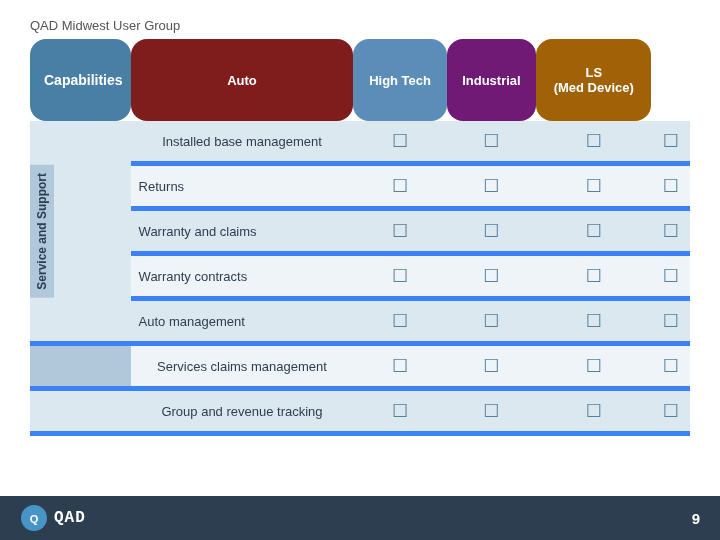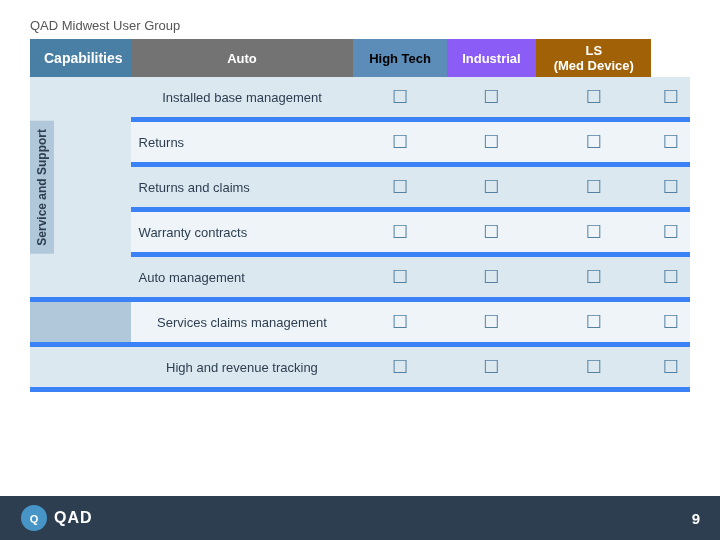--- a/index.html
+++ b/index.html
@@ -33,45 +33,46 @@
     }
 
     table {
       width: 100%;
       border-collapse: collapse;
       font-size: 13px;
     }
 
     
     thead tr th {
-      padding: 4px 8px;
+      padding: 26px 8px;
       text-align: center;
       font-weight: bold;
       font-size: 13px;
       color: #2d3e50;
+      border-radius: 16px;
     }
 
     thead tr th:first-child {
       text-align: left;
       background: #4a7fa5;
       color: #fff;
       padding-left: 14px;
       font-size: 14px;
     }
 
     thead tr th.col-auto {
-      background: #737373;
+      background: #7f1d1d;
       color: #fff;
     }
     thead tr th.col-hightech {
       background: #5b8db8;
-      color: #000000;
+      color: #ffffff;
     }
     thead tr th.col-industrial {
-      background: #8b5cf6;
+      background: #701a75;
       color: #fff;
     }
     thead tr th.col-ls {
       background: #a16207;
       color: #fff;
     }
 
     
     tbody tr td {
       padding: 9px 8px;
@@ -135,20 +136,21 @@
     .footer-logo-icon {
       width: 28px;
       height: 28px;
     }
 
     .footer-logo-text {
       font-size: 16px;
       font-weight: bold;
       color: #fff;
       letter-spacing: 1px;
+      font-family: Liberation Mono, monospace;
     }
 
     .footer-page-num {
       color: #fff;
       font-size: 15px;
       font-weight: bold;
     }
 
     .checkbox-sym::before {
       content: "☐";
@@ -187,21 +189,21 @@
 
       <tr>
         <td>Returns</td>
         <td class="checkbox-cell"><span class="checkbox-sym"></span></td>
         <td class="checkbox-cell"><span class="checkbox-sym"></span></td>
         <td class="checkbox-cell"><span class="checkbox-sym"></span></td>
         <td class="checkbox-cell"><span class="checkbox-sym"></span></td>
       </tr>
 
       <tr>
-        <td>Returns and claims</td>
+        <td>Warranty and claims</td>
         <td class="checkbox-cell"><span class="checkbox-sym"></span></td>
         <td class="checkbox-cell"><span class="checkbox-sym"></span></td>
         <td class="checkbox-cell"><span class="checkbox-sym"></span></td>
         <td class="checkbox-cell"><span class="checkbox-sym"></span></td>
       </tr>
 
       <tr>
         <td>Warranty contracts</td>
         <td class="checkbox-cell"><span class="checkbox-sym"></span></td>
         <td class="checkbox-cell"><span class="checkbox-sym"></span></td>
@@ -221,21 +223,21 @@
         <td style="width:32px; background:#b0c8da;"></td>
         <td>Services claims management</td>
         <td class="checkbox-cell"><span class="checkbox-sym"></span></td>
         <td class="checkbox-cell"><span class="checkbox-sym"></span></td>
         <td class="checkbox-cell"><span class="checkbox-sym"></span></td>
         <td class="checkbox-cell"><span class="checkbox-sym"></span></td>
       </tr>
 
       <tr>
         <td style="width:32px; background:#dce8f0;"></td>
-        <td>High and revenue tracking</td>
+        <td>Group and revenue tracking</td>
         <td class="checkbox-cell"><span class="checkbox-sym"></span></td>
         <td class="checkbox-cell"><span class="checkbox-sym"></span></td>
         <td class="checkbox-cell"><span class="checkbox-sym"></span></td>
         <td class="checkbox-cell"><span class="checkbox-sym"></span></td>
       </tr>
     </tbody>
   </table>
 </div>
 
 <div class="footer">

